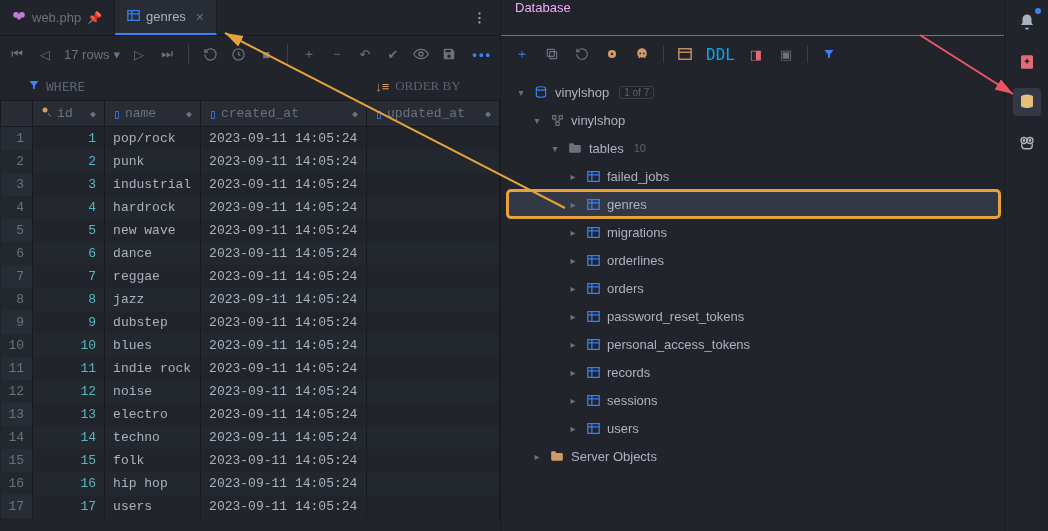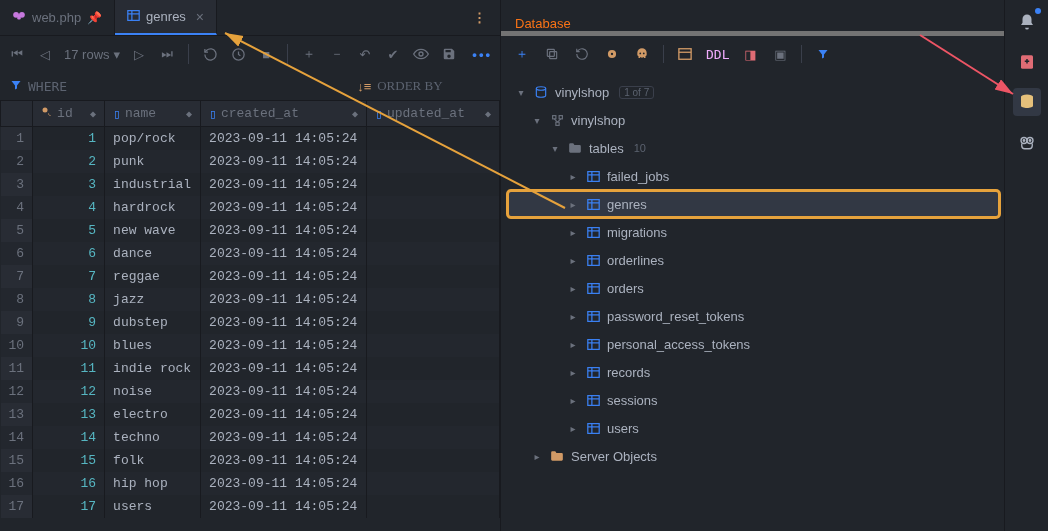--- a/index.html
+++ b/index.html
@@ -28,41 +28,41 @@
 .tab .pin { color:#6b717d; font-size:12px;}
 .tabs .menu-dots { margin-left:auto; padding:0 14px; display:flex; align-items:center; color:#d19a66; font-weight:bold;}
 
 
 .toolbar { display:flex; align-items:center; height:36px; padding:0 8px; gap:10px; color:#6b717d; font-size:13px;}
 .toolbar .rows { display:flex; align-items:center; gap:4px;justify-content:space-between;}
 .toolbar .sep { width:1px; height:20px; background:#3a3f4b; margin:0 2px;}
 .toolbar .icon { width:18px; height:18px; display:flex; align-items:center; justify-content:center; }
 .toolbar .tdots { margin-left:auto; color:#3b82f6; letter-spacing:2px; font-weight:bold;}
 
-.filter-row { display:flex; height:28px; align-items:center; padding:0 10px; gap:30px; color:#5c6370; font-size:13px; background:#21252b;}
+.filter-row { display:flex; height:28px; align-items:center; padding:0 28px; gap:30px; color:#5c6370; font-size:13px; background:#21252b;}
 .filter-row .where { display:flex; align-items:center; gap:6px;}
 .filter-row .orderby { display:flex; align-items:center; gap:6px; margin-left:260px;}
 
 
 .grid { flex:1; overflow:auto; font-family: "Consolas","Courier New",monospace; font-size:13px;}
 .grid table { border-collapse:collapse; width:100%;}
 .grid th { background:#282c34; color:#6b717d; text-align:left; padding:4px 8px; border:1px solid #181a1f; font-weight:normal; height:26px;margin-top:8px;}
 .grid th .hdr { display:flex; align-items:center; gap:4px;}
 .grid th .sort { margin-left:auto; font-size:10px;}
 .grid td { padding:3px 8px; border-right:1px solid #181a1f; height:23px; color:#abb2bf;}
 .grid tr.alt td { background:#23272e;}
 .grid td.rownum { background:#282c34; color:#6b717d; text-align:right; width:28px;}
 .grid td.idcell { text-align:right; color:#56b6c2; width:60px;}
 .grid td.nullcell { color:#5c6370; font-style:italic;}
 
 
-.panel-title { height:36px; display:flex; align-items:flex-end; padding:0 14px; color:#f97316; border-bottom:5px solid #737373;}
+.panel-title { height:36px; display:flex; align-items:flex-start; padding:0 14px; color:#f0abfc; border-bottom:1px solid #737373;}
 .db-toolbar { display:flex; align-items:center; gap:12px; height:36px; padding:0 12px; color:#6b717d;}
 .db-toolbar .dicon { display:flex; align-items:center; justify-content:center; width:18px; height:18px;}
-.db-toolbar .ddl { font-size:13px; color:#f0abfc; font-family:monospace;}
+.db-toolbar .ddl { font-size:16px; color:#0ea5e9; font-family:monospace;}
 
 .tree { padding:6px 4px 6px 6px; font-size:13px; color:#abb2bf; overflow:auto; flex:1;}
 .tree-row { display:flex; align-items:center; height:28px; padding-left:8px; gap:6px; border-radius:4px;}
 .tree-row .arrow { width:12px; color:#6b717d; font-size:10px; display:inline-block; text-align:center;}
 .tree-row .ticon { width:16px; height:16px; display:flex; align-items:center; justify-content:center;}
 .tree-row .badge { font-size:10px; color:#5c6370; border:1px solid #3a3f4b; border-radius:3px; padding:0 4px; margin-left:4px;}
 .tree-row .count { font-size:11px; color:#5c6370; margin-left:4px;}
 .tree-row.selected { background:#323844; }
 .tree-row.highlight { outline:3px solid #e6a23c; outline-offset:-2px; }
 .indent-1 { padding-left:24px;}

